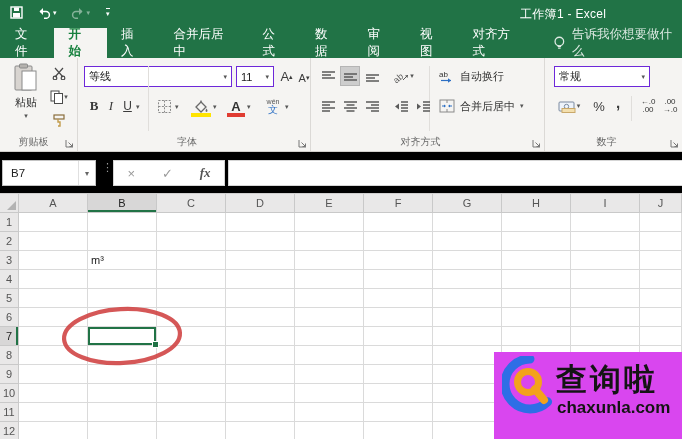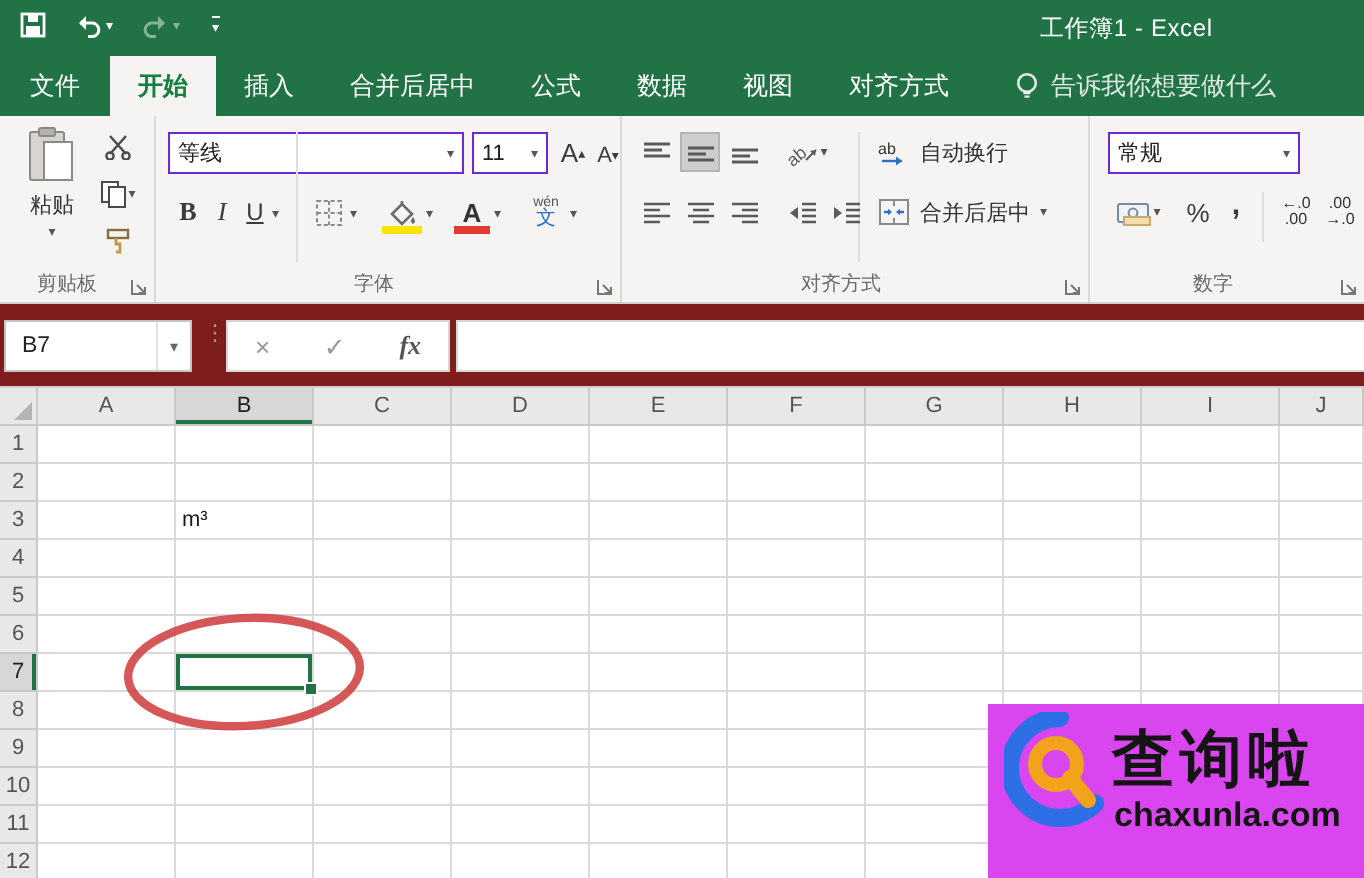--- a/index.html
+++ b/index.html
@@ -40,21 +40,21 @@
   .und { text-decoration:underline; font-size:12px; }
   .colorbar { position:absolute; left:1px; right:1px; bottom:0; height:4px; }
   .twoline { display:flex; flex-direction:column; align-items:center; line-height:8px; font-size:8px; color:#333; }
   .vsep { position:absolute; top:8px; bottom:20px; width:1px; background:#e0dedb; }
 
   
   .pastebtn { position:absolute; left:6px; top:5px; width:40px; height:68px; display:flex; flex-direction:column; align-items:center; gap:2px; cursor:pointer; }
   .pastebtn .lbl-cn { font-size:11px; }
 
   
-  .fbar { position:absolute; left:0; top:152px; width:682px; height:42px; background:#7f1d1d; border-bottom:1px solid #cfcece;text-decoration:underline; }
+  .fbar { position:absolute; left:0; top:152px; width:682px; height:42px; background:#000000; border-bottom:1px solid #cfcece;text-decoration:underline; }
   .namebox { position:absolute; left:2px; top:8px; width:94px; height:26px; background:#fff; border:1px solid #c3c3c3; display:flex; align-items:center; font-size:11.5px; color:#222; padding-left:8px; cursor:text; }
   .namebox .cdd { margin-left:auto; padding:0 6px; font-size:8px; color:#666; border-left:1px solid #e0e0e0; align-self:stretch; display:flex; align-items:center; }
   .fdots { position:absolute; left:102px; top:13px; color:#9a9a9a; font-size:11px; letter-spacing:0; line-height:5px; }
   .fxbox { position:absolute; left:113px; top:8px; width:112px; height:26px; background:#fff; border:1px solid #d5d5d5; display:flex; align-items:center; justify-content:space-around; }
   .fxbox button { background:none; border:none; color:#9a9a9a; font-size:13px; cursor:pointer; }
   .fxbox .fx { color:#555; font-style:italic; font-family:"Liberation Serif",serif; font-weight:bold; }
   .finput { position:absolute; left:228px; top:8px; right:0; height:26px; background:#fff; border:1px solid #d5d5d5; border-right:none; font-size:11px; padding:0 4px; }
 
   
   .sheet { position:absolute; left:0; top:194px; width:682px; height:245px; background:#fff; overflow:hidden;
@@ -111,20 +111,21 @@
     <div class="wintitle">工作簿1 - Excel</div>
   </div>
 
   <div class="tabrow">
     <div class="tab filetab">文件</div>
     <div class="tab sel">开始</div>
     <div class="tab">插入</div>
     <div class="tab">合并后居中</div>
     <div class="tab">公式</div>
     <div class="tab">数据</div>
+    <div class="tab">审阅</div>
     <div class="tab">视图</div>
     <div class="tab">对齐方式</div>
     <div class="tellme">
       <svg width="13" height="15" viewBox="0 0 13 15">
         <circle cx="6.5" cy="5.5" r="4.4" fill="none" stroke="rgba(255,255,255,.85)" stroke-width="1.3"></circle>
         <path d="M4.7 10.5 h3.6 M5.2 12.3 h2.6" stroke="rgba(255,255,255,.85)" stroke-width="1.2"></path>
       </svg>
       <span>告诉我你想要做什么</span>
     </div>
   </div>

